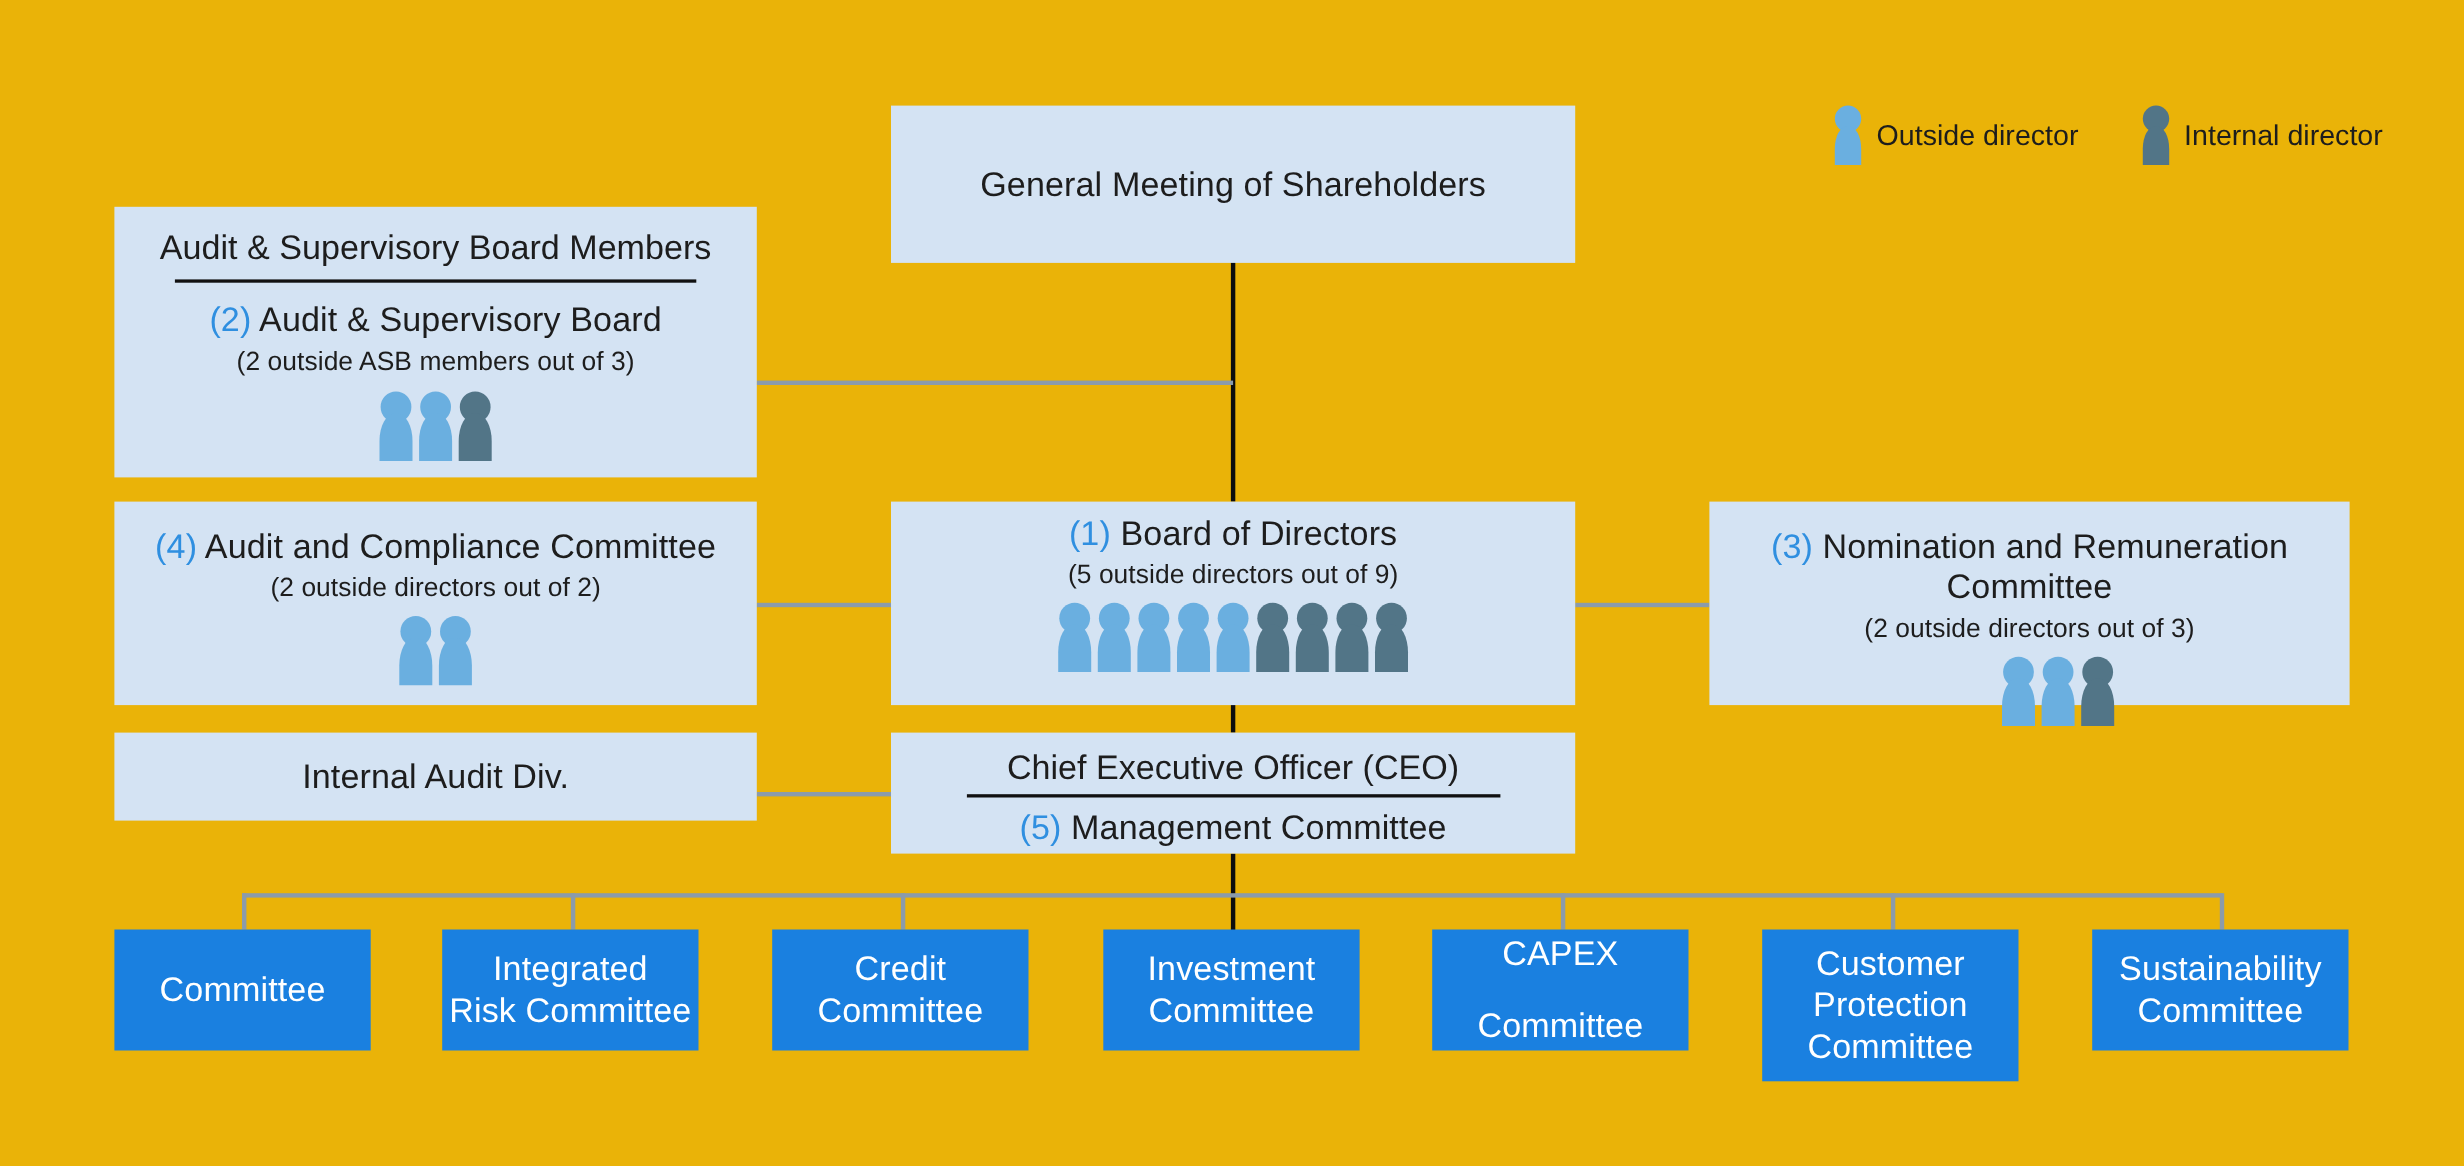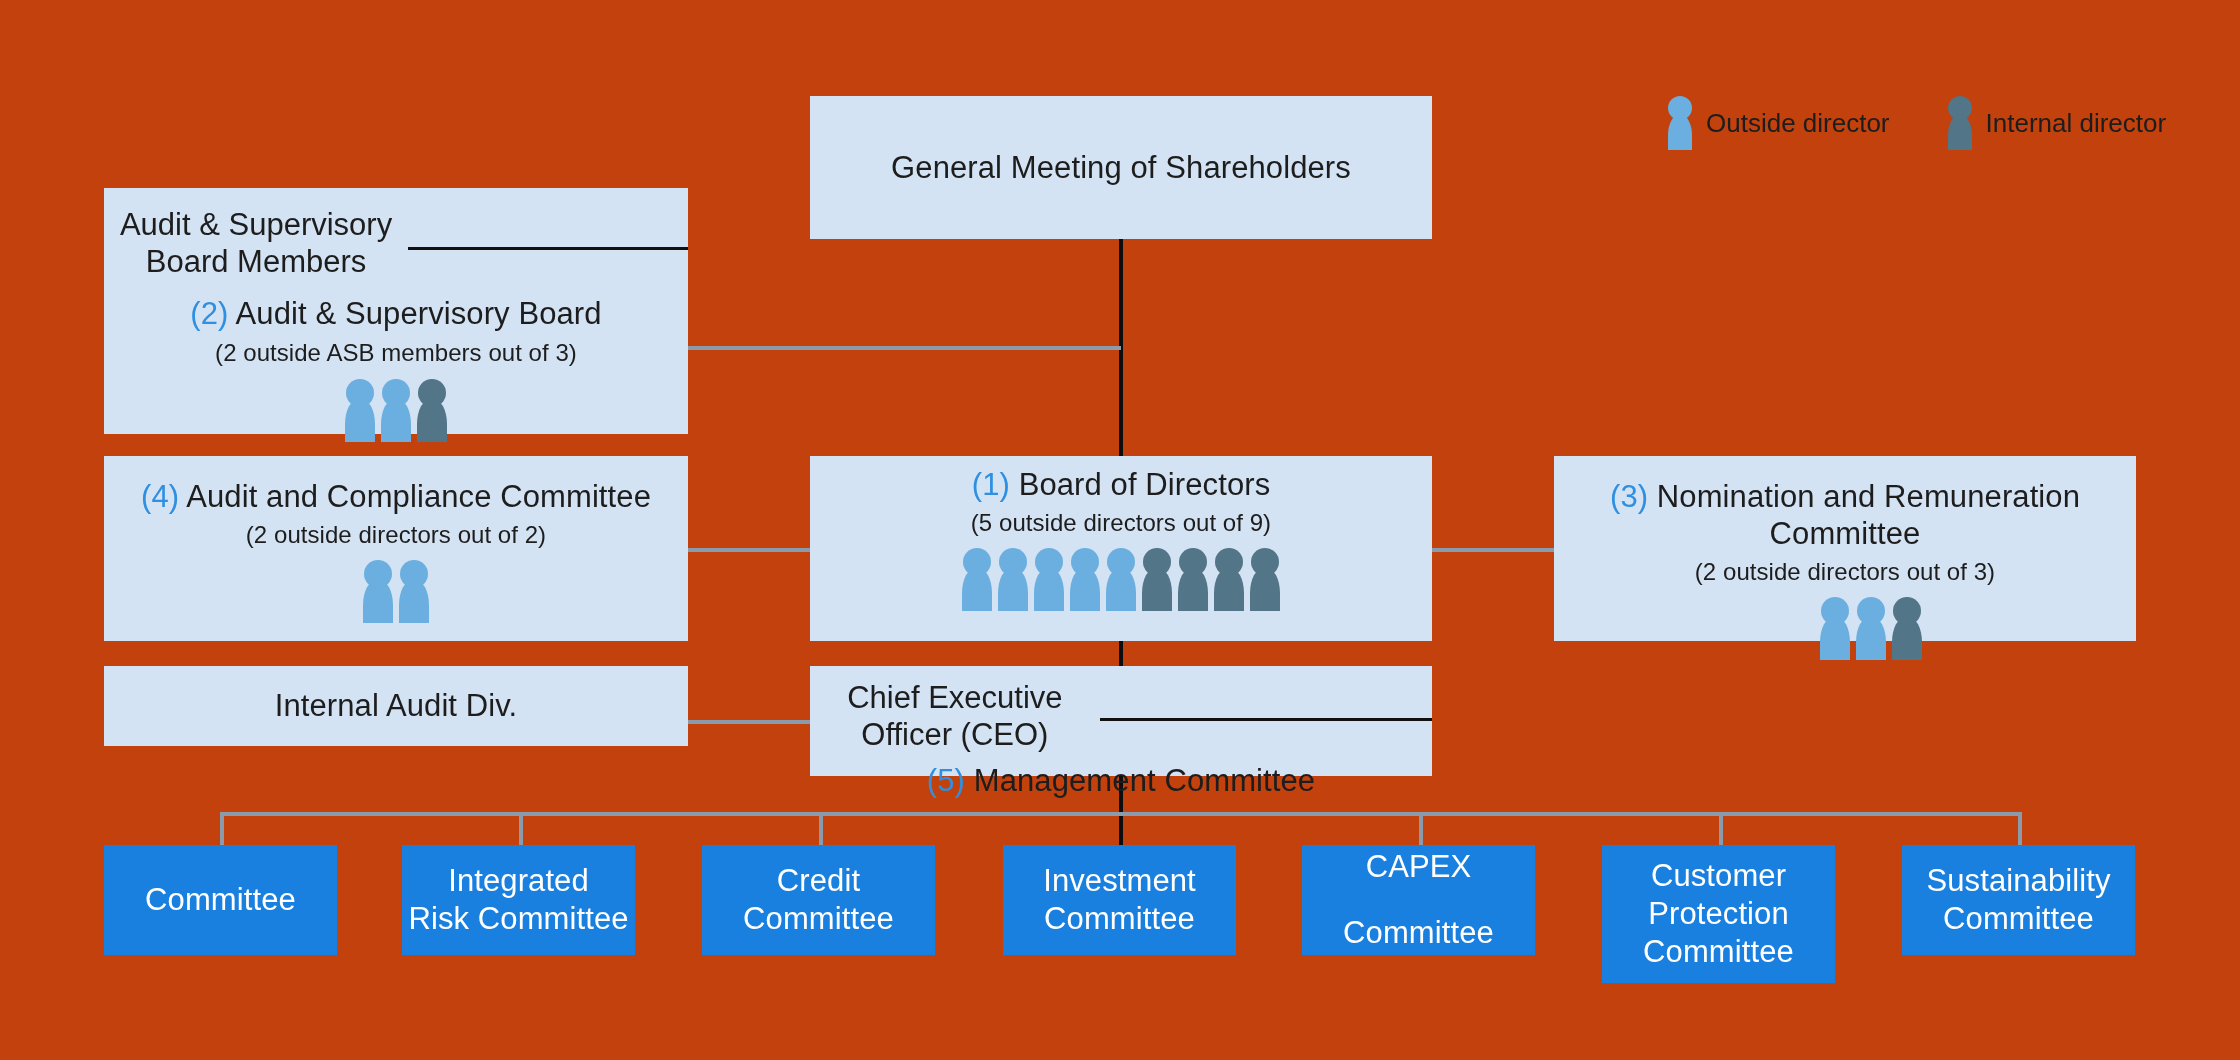--- a/index.html
+++ b/index.html
@@ -9,21 +9,21 @@
     background: #eef1f4;
   }
   body {
     font-family: "Liberation Sans", sans-serif;
     -webkit-font-smoothing: antialiased;
   }
   #stage {
     position: relative;
     width: 2240px;
     height: 1060px;
-    background: #c2410c;
+    background: #eab308;
     overflow: hidden;
   }
 
   .box {
     position: absolute;
     box-sizing: border-box;
     background: #d4e3f3;
     display: flex;
     flex-direction: column;
     align-items: center;
@@ -70,21 +70,21 @@
     line-height: 1.2;
     margin-top: 6px;
     letter-spacing: 0.05px;
   }
   .num { color: #2f8fe0; }
 
   
   .hdr-wrap {
     width: 100%;
     display: flex;
-    flex-direction: row;
+    flex-direction: column;
     align-items: center;
   }
   .hdr-line {
     font-size: 31px;
     line-height: 1.2;
     padding: 0 4px;
   }
   .hdr-rule {
     height: 3px;
     background: #111111;

